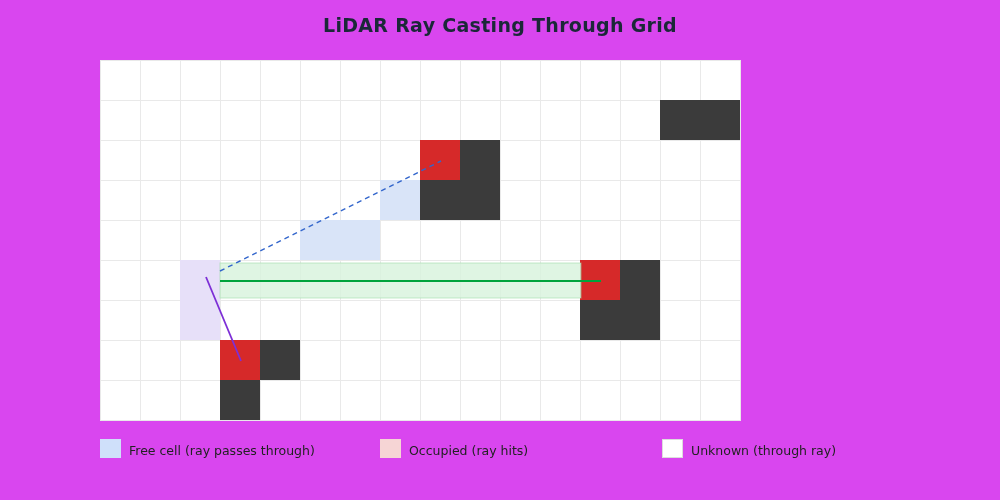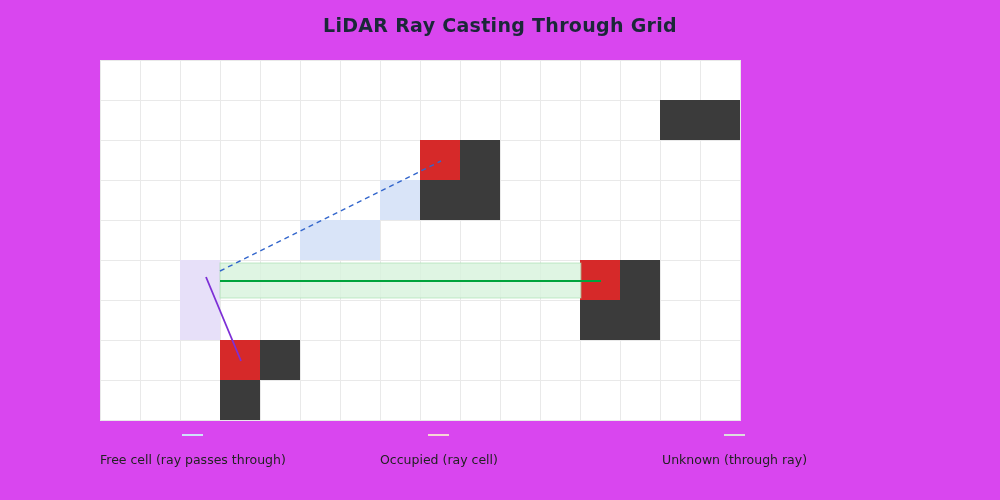--- a/index.html
+++ b/index.html
@@ -15,21 +15,21 @@
     background-image:
       linear-gradient(to right,#e9e9e9 1px,transparent 1px),
       linear-gradient(to bottom,#e9e9e9 1px,transparent 1px);
     background-size:40px 40px;
     border-right:1px solid #e9e9e9;
     border-bottom:1px solid #e9e9e9;
   }
   .cell{position:absolute;}
   #overlay{position:absolute;left:0;top:0;width:1000px;height:500px;pointer-events:none;}
   .legend{position:absolute;left:0;top:434px;width:1000px;height:24px;}
-  .legend-item{position:absolute;top:0;height:24px;display:flex;align-items:center;gap:16px;flex-direction:column;}
+  .legend-item{position:absolute;top:0;height:24px;display:flex;align-items:flex-end;gap:8px;}
   .legend-item .swatch{width:21px;height:19px;display:inline-block;box-sizing:border-box;}
   .legend-item .lbl{font-size:12.5px;color:#222222;white-space:nowrap;}
   .li-0{left:100px;} .li-1{left:380px;} .li-2{left:662px;}
 </style>
 </head>
 <body>
 
 <div class="stage">
   <h1 class="title">LiDAR Ray Casting Through Grid</h1>
 
@@ -61,20 +61,20 @@
       <line x1="206" y1="277" x2="241" y2="361" stroke="#7d2fd6" stroke-width="1.8"></line>
     </svg>
 
   <div class="legend">
     <div class="legend-item li-0">
       <span class="swatch" style="background: rgb(207, 224, 250); border: 1px solid rgb(207, 224, 250);"></span>
       <span class="lbl">Free cell (ray passes through)</span>
     </div>
     <div class="legend-item li-1">
       <span class="swatch" style="background: rgb(246, 213, 213); border: 1px solid rgb(246, 213, 213);"></span>
-      <span class="lbl">Occupied (ray cell)</span>
+      <span class="lbl">Occupied (ray hits)</span>
     </div>
     <div class="legend-item li-2">
       <span class="swatch" style="background: rgb(255, 255, 255); border: 1px solid rgb(221, 221, 221);"></span>
       <span class="lbl">Unknown (through ray)</span>
     </div>
   </div>
 </div>
 
 </body></html>

